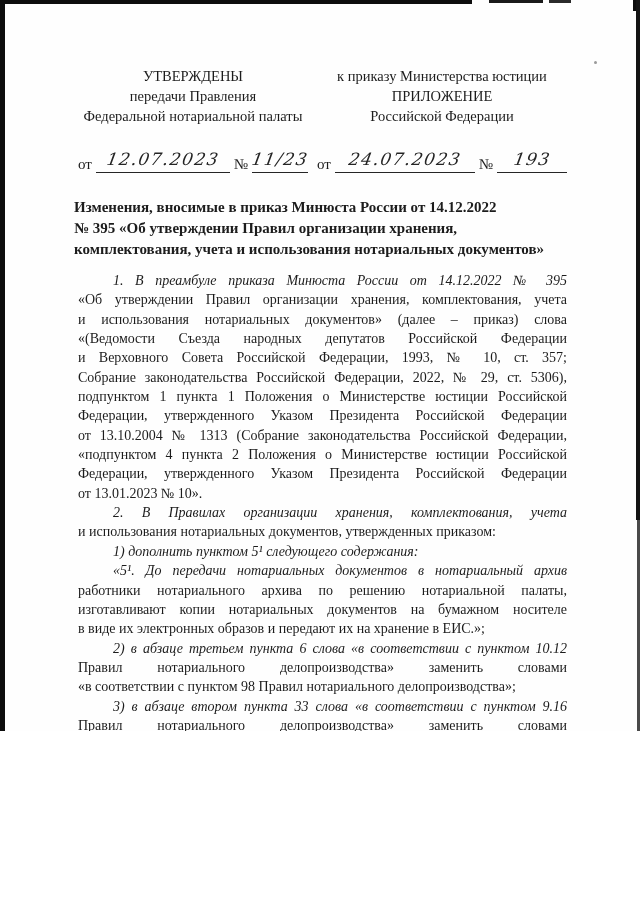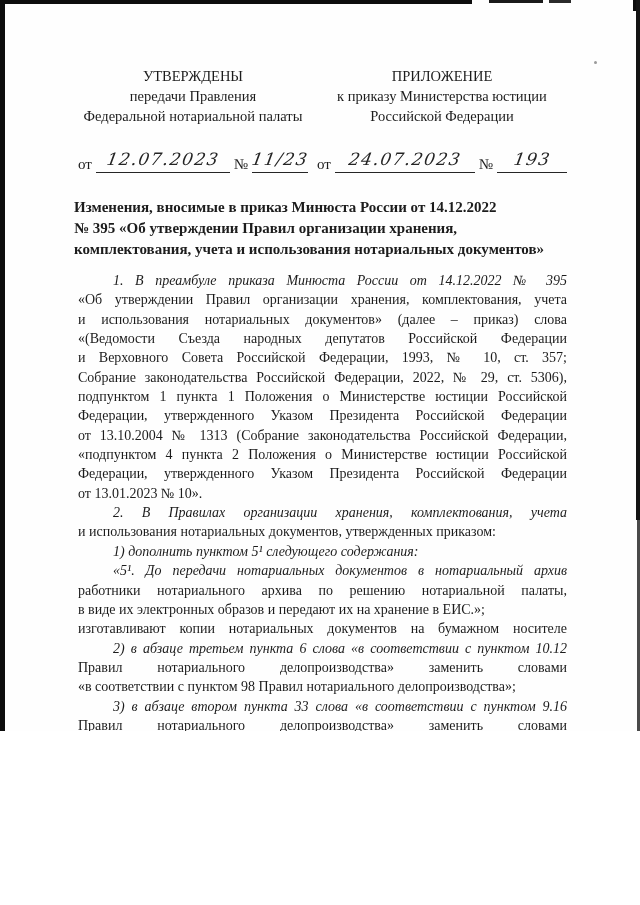--- a/index.html
+++ b/index.html
@@ -74,22 +74,22 @@
       <div class="hline">передачи Правления</div>
       <div class="hline">Федеральной нотариальной палаты</div>
       <div class="date-row">
         <span class="lbl">от</span>
         <span class="ul dl"><span class="hand">12.07.2023</span></span>
         <span class="lbl num">№</span>
         <span class="ul nl"><span class="hand">11/23</span></span>
       </div>
     </div>
     <div class="hcol r">
+      <div class="hline">к приказу Министерства юстиции</div>
       <div class="hline">ПРИЛОЖЕНИЕ</div>
-      <div class="hline">к приказу Министерства юстиции</div>
       <div class="hline">Российской Федерации</div>
       <div class="date-row">
         <span class="lbl">от</span>
         <span class="ul dl"><span class="hand">24.07.2023</span></span>
         <span class="lbl num">№</span>
         <span class="ul nl"><span class="hand">193</span></span>
       </div>
     </div>
   </div>
 
@@ -117,22 +117,22 @@
     <div>
       <div class="bline ind">2. В Правилах организации хранения, комплектования, учета</div>
       <div class="bline last">и использования нотариальных документов, утвержденных приказом:</div>
     </div>
     <div>
       <div class="bline ind last">1) дополнить пунктом 5¹ следующего содержания:</div>
     </div>
     <div>
       <div class="bline ind">«5¹. До передачи нотариальных документов в нотариальный архив</div>
       <div class="bline">работники нотариального архива по решению нотариальной палаты,</div>
+      <div class="bline">изготавливают копии нотариальных документов на бумажном носителе</div>
       <div class="bline last">в виде их электронных образов и передают их на хранение в ЕИС.»;</div>
-      <div class="bline">изготавливают копии нотариальных документов на бумажном носителе</div>
     </div>
     <div>
       <div class="bline ind">2) в абзаце третьем пункта 6 слова «в соответствии с пунктом 10.12</div>
       <div class="bline">Правил нотариального делопроизводства» заменить словами</div>
       <div class="bline last">«в соответствии с пунктом 98 Правил нотариального делопроизводства»;</div>
     </div>
     <div>
       <div class="bline ind">3) в абзаце втором пункта 33 слова «в соответствии с пунктом 9.16</div>
       <div class="bline">Правил нотариального делопроизводства» заменить словами</div>
       <div class="bline last">«в соответствии с пунктом 72 Правил нотариального делопроизводства».</div>

